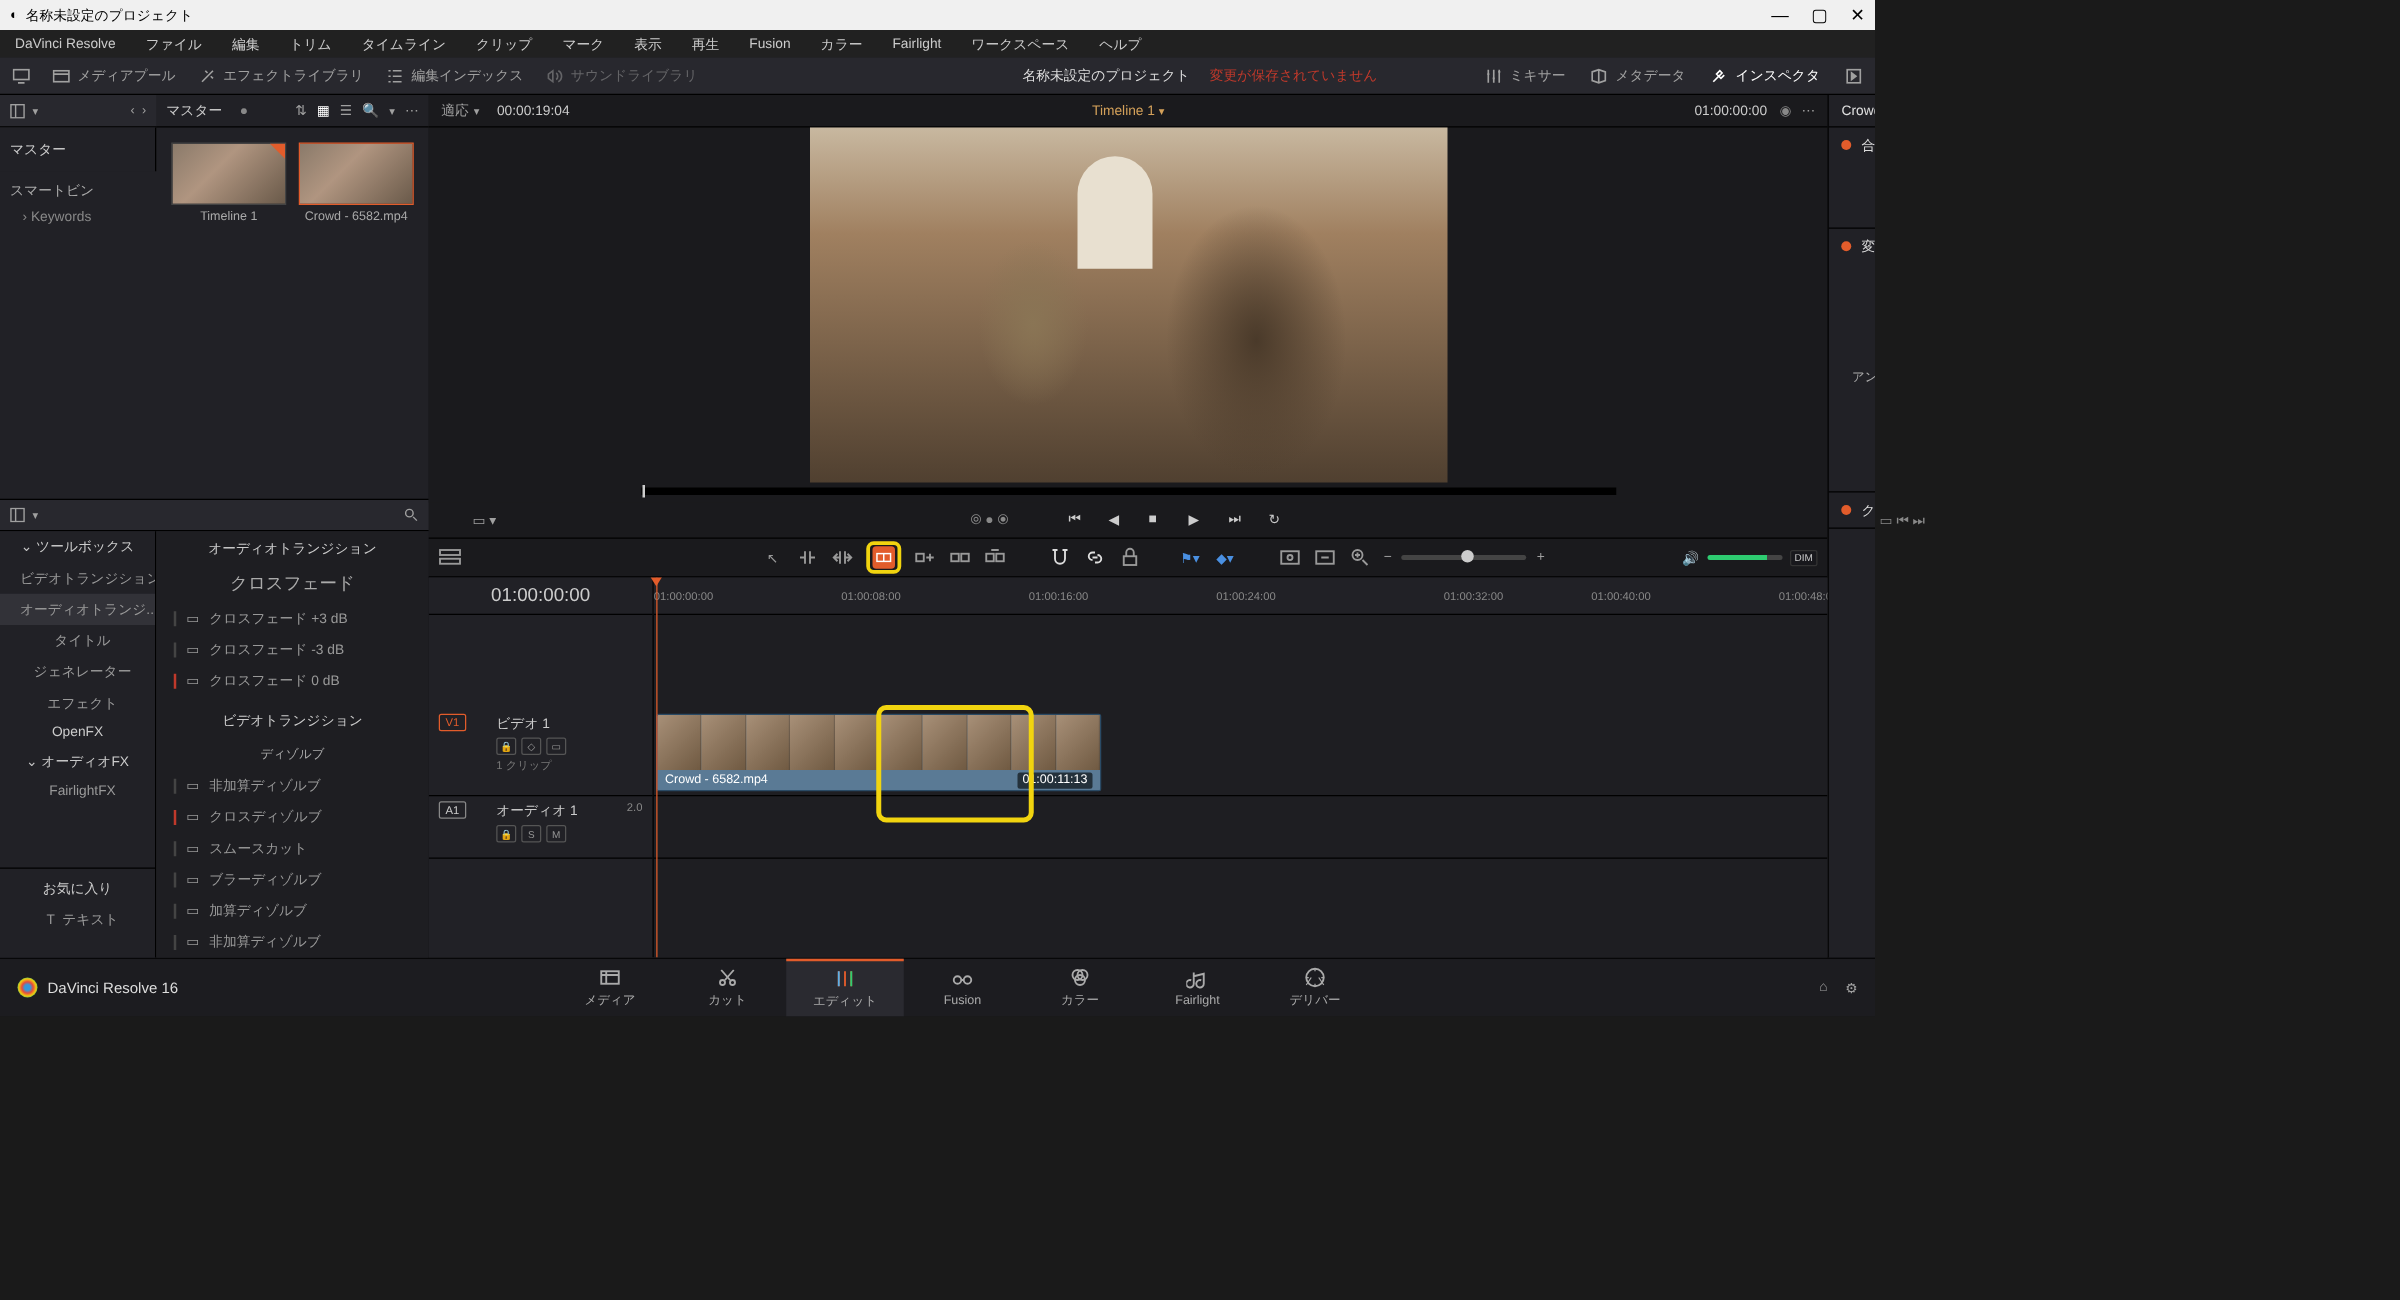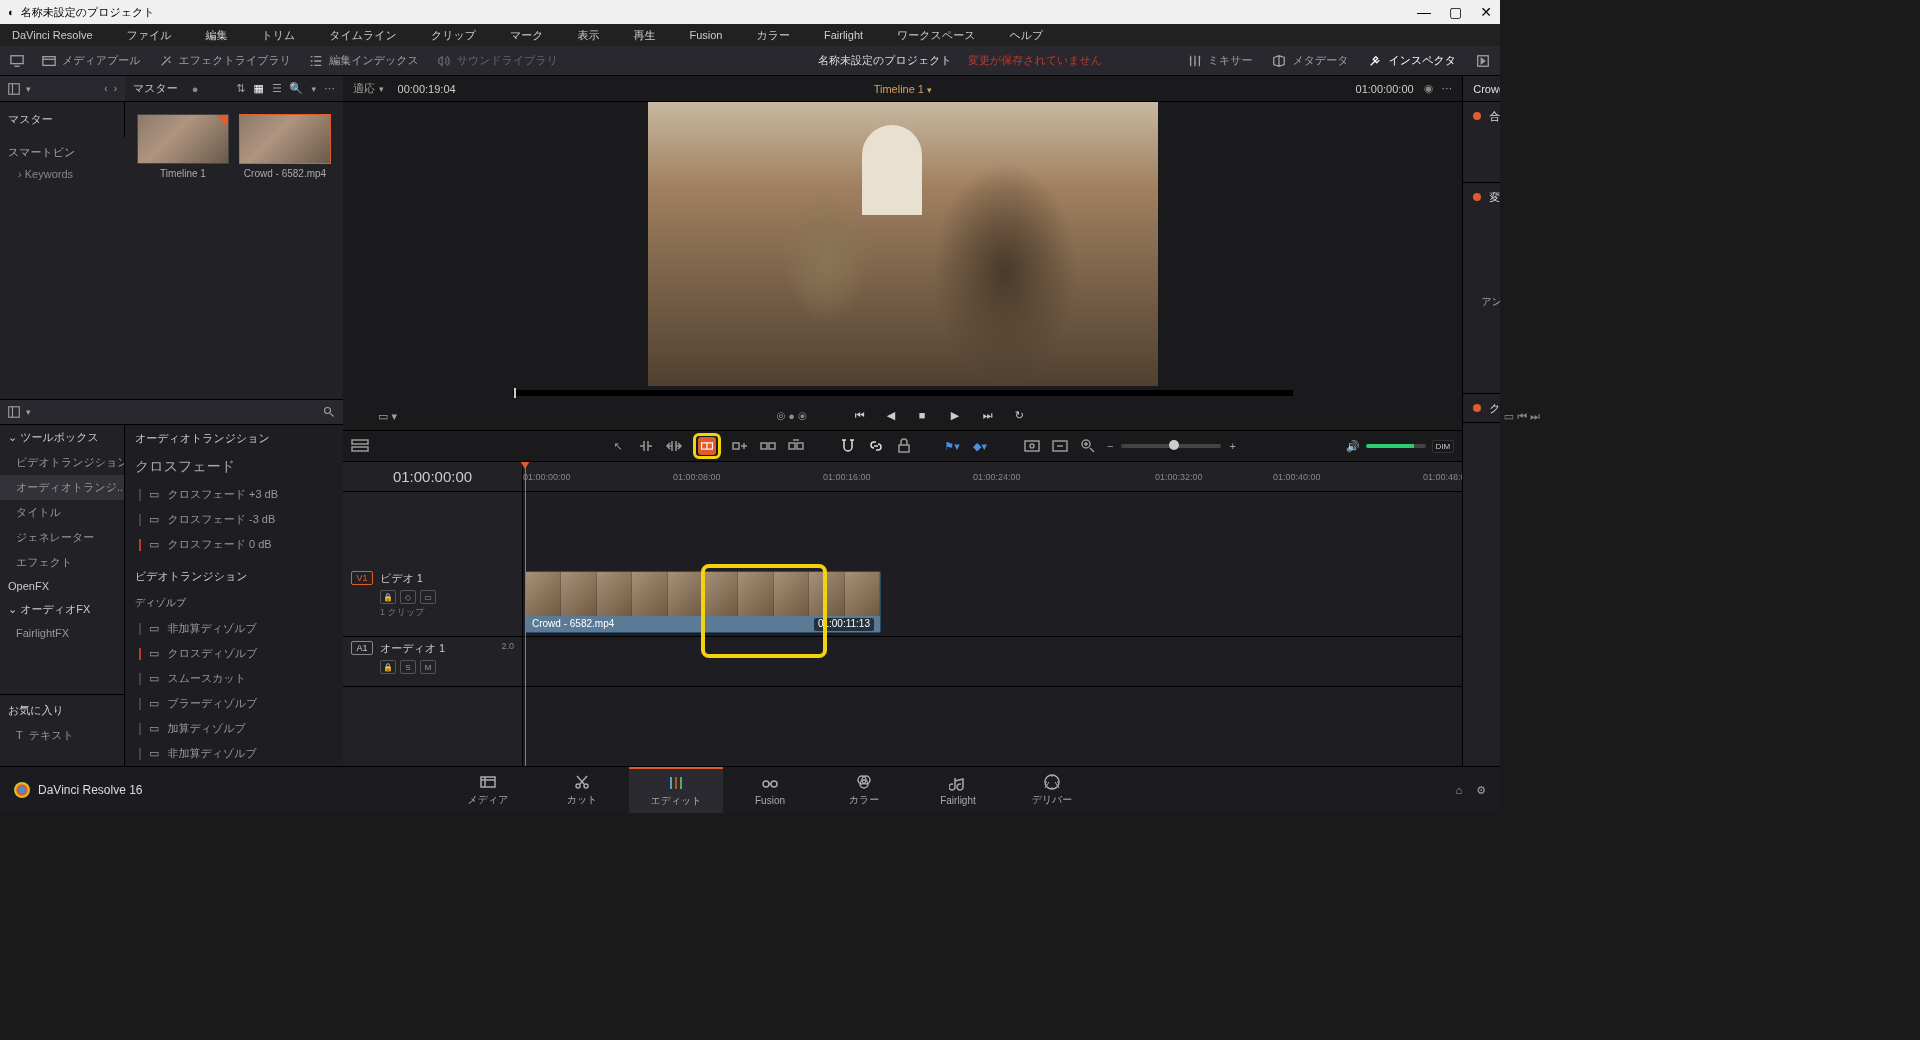--- a/index.html
+++ b/index.html
@@ -1,19 +1,19 @@
 <!DOCTYPE html>
 <html><head>
 <meta charset="utf-8">
 <style>
 * { margin:0; padding:0; box-sizing:border-box; font-family:"Segoe UI",Arial,sans-serif; }
 body { background:#1a1a1a; color:#a0a0a0; font-size:11px; overflow:hidden; width:1500px; height:813px; }
 .titlebar { height:24px; background:#f0f0f0; display:flex; align-items:center; padding:0 8px; color:#000; }
 .titlebar .wctrls { margin-left:auto; display:flex; gap:18px; font-size:14px; }
-.menubar { height:22px; background:#212121; display:flex; align-items:center; padding:0 4px; gap:18px; }
+.menubar { height:22px; background:#212121; display:flex; align-items:center; padding:0 4px; gap:8px; }
 .menubar span { padding:3px 8px; font-size:11px; color:#ccc; }
 .toolbar1 { height:30px; background:#28282e; display:flex; align-items:center; padding:0 10px; gap:18px; border-bottom:1px solid #000; }
 .tbi { display:flex; align-items:center; gap:6px; color:#a0a0a0; font-size:11px; }
 .tbi svg { width:14px; height:14px; }
 .centerproj { position:absolute; left:50%; transform:translateX(-50%); display:flex; gap:16px; align-items:center; }
 .warn { color:#c0392b; }
 .rightbar { margin-left:auto; display:flex; gap:20px; align-items:center; }
 .main { display:flex; height:calc(100% - 24px - 22px - 30px - 47px); }
 .leftcol { width:360px; display:flex; flex-direction:column; background:#212126; }
 .mediapool { height:340px; display:flex; border-bottom:1px solid #000; }
@@ -21,21 +21,21 @@
 .mpgrid { flex:1; display:flex; flex-direction:column; }
 .mpgrid .hdr { height:26px; display:flex; align-items:center; gap:8px; padding:0 8px; border-bottom:1px solid #000;}
 .thumbs { display:flex; gap:10px; padding:12px; }
 .thumb { width:92px; }
 .thumbimg { width:92px; height:50px; background:linear-gradient(135deg,#8a7a6a 0%,#b09580 40%,#6a5a4a 100%); border:1px solid #444; position:relative; }
 .thumb.sel .thumbimg { border:1px solid #e25c2b; }
 .thumb .corner { position:absolute; top:0; right:0; width:0; height:0; border-left:12px solid transparent; border-top:12px solid #e25c2b; }
 .thumblbl { text-align:center; font-size:10px; margin-top:4px; color:#aaa; }
 .smartbin { padding:8px; color:#aaa; }
 .smartbin .kw { margin-top:8px; padding-left:10px; color:#888; }
-.fxpanel { flex:1; display:flex; }
+.fxpanel { flex:1; display:flex;text-align:center; }
 .fxtree { width:125px; background:#212126; border-right:1px solid #000; font-size:11px; overflow:hidden; }
 .fxtree .item { padding:5px 8px 5px 16px; color:#999; white-space:nowrap; }
 .fxtree .item.hdr0 { padding-left:8px; color:#ccc; }
 .fxtree .item.sel { background:#323238; }
 .fxlist { flex:1; background:#1e1e22; font-size:11px; }
 .fxlist .grp { padding:6px 10px; color:#ccc; }
 .fxlist .fxi { padding:5px 10px 5px 14px; color:#999; display:flex; align-items:center; gap:8px; }
 .fxlist .fxi .bar { width:2px; height:12px; background:#444; }
 .fxlist .fxi.red .bar { background:#c0392b; }
 .centercol { flex:1; display:flex; flex-direction:column; background:#1a1a1d; }
@@ -55,21 +55,21 @@
 .tltools { height:32px; display:flex; align-items:center; padding:0 8px; gap:10px; border-top:1px solid #000; border-bottom:1px solid #000; }
 .tltools .icon { width:18px; height:18px; display:flex; align-items:center; justify-content:center; color:#999; }
 .tltools .blade { background:#e25c2b; border-radius:3px; padding:2px; }
 .tltools .hlbox { border:3px solid #f1d40f; border-radius:6px; padding:1px 2px; }
 .tltools .zoom { margin-left:auto; display:flex; align-items:center; gap:8px; }
 .zslider { width:100px; height:4px; background:#444; border-radius:2px; position:relative; }
 .zslider .knob { position:absolute; top:-4px; left:48%; width:10px; height:10px; background:#ccc; border-radius:50%; }
 .timeline { flex:1; display:flex; background:#1e1e22; overflow:hidden; position:relative; }
 .trkheads { width:180px; background:#212126; border-right:1px solid #000; }
 .trkheads .tc { height:30px; display:flex; align-items:center; justify-content:center; color:#ccc; font-size:15px; border-bottom:1px solid #000;}
-.trkheads .trk { height:70px; border-bottom:1px solid #000; padding:4px 8px; display:flex; gap:7px; }
+.trkheads .trk { height:70px; border-bottom:1px solid #000; padding:4px 8px; display:flex; gap:24px; }
 .trkheads .badge { width:22px; height:14px; border:1px solid #e25c2b; color:#e25c2b; font-size:9px; display:flex; align-items:center; justify-content:center; border-radius:2px; }
 .trkheads .trkinfo { flex:1; }
 .trkheads .trkname { color:#ccc; font-size:11px; }
 .trkheads .trkmeta { color:#777; font-size:9px; margin-top:2px; }
 .trkheads .trkbtns { display:flex; gap:4px; margin-top:4px; }
 .trkheads .tb { width:16px; height:14px; border:1px solid #555; font-size:8px; display:flex; align-items:center; justify-content:center; color:#999; border-radius:2px;}
 .tracks { flex:1; position:relative; }
 .ruler { height:30px; border-bottom:1px solid #000; position:relative; background:#212126; }
 .ruler .tick { position:absolute; top:10px; font-size:9px; color:#888; }
 .playhead { position:absolute; top:0; bottom:0; width:1px; background:#e25c2b; z-index:5; }

